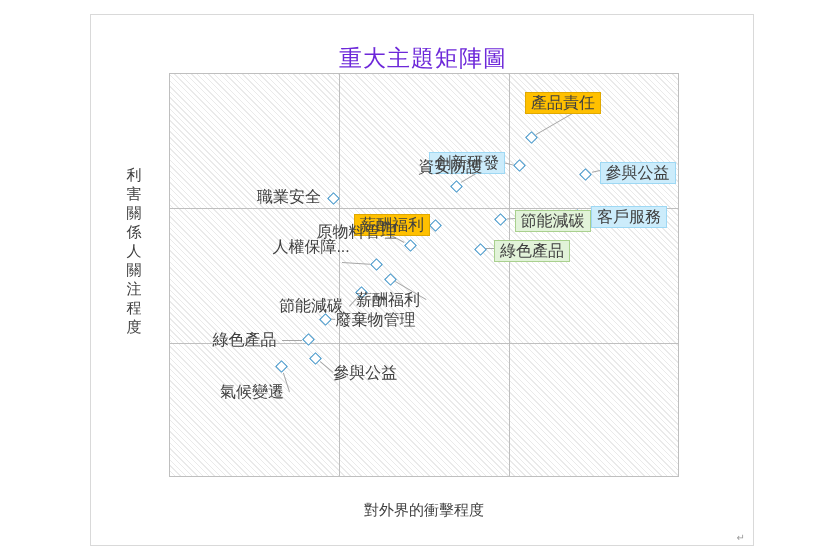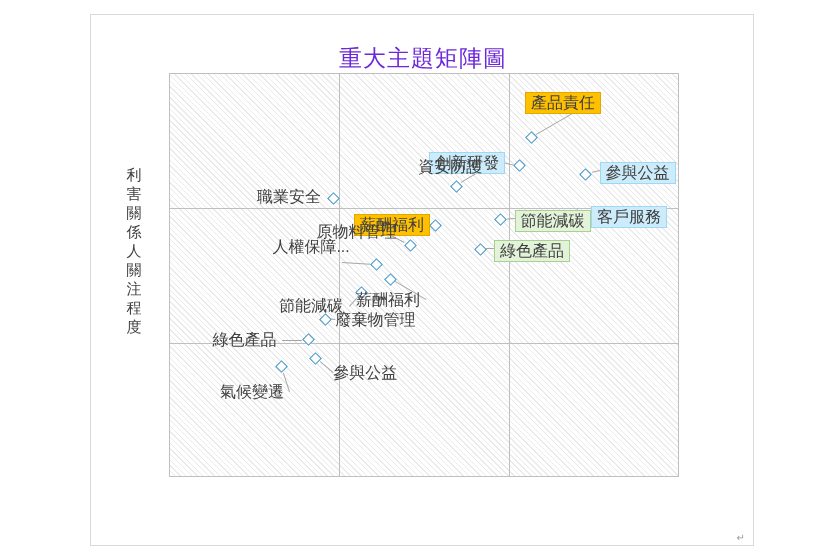--- a/index.html
+++ b/index.html
@@ -160,20 +160,21 @@
     <span>度</span>
   </div>
 
   <div id="plot">
     <div class="grid-v" style="left:169px"></div>
     <div class="grid-v" style="left:339px"></div>
     <div class="grid-h" style="top:134px"></div>
     <div class="grid-h" style="top:269px"></div>
   </div>
 
+  <div id="x-axis-title">對外界的衝擊程度</div>
 
   <div id="markers-layer">
       <div class="marker" style="left: 440.1px; top: 122.64px;"></div>
       <div class="marker" style="left: 428.2px; top: 150.92px;"></div>
       <div class="marker" style="left: 494.5px; top: 159px;"></div>
       <div class="marker" style="left: 486px; top: 200.747px;"></div>
       <div class="marker" style="left: 409.5px; top: 204.787px;"></div>
       <div class="marker" style="left: 344.9px; top: 210.173px;"></div>
       <div class="marker" style="left: 389.1px; top: 234.413px;"></div>
       <div class="marker" style="left: 365.3px; top: 171.12px;"></div>

